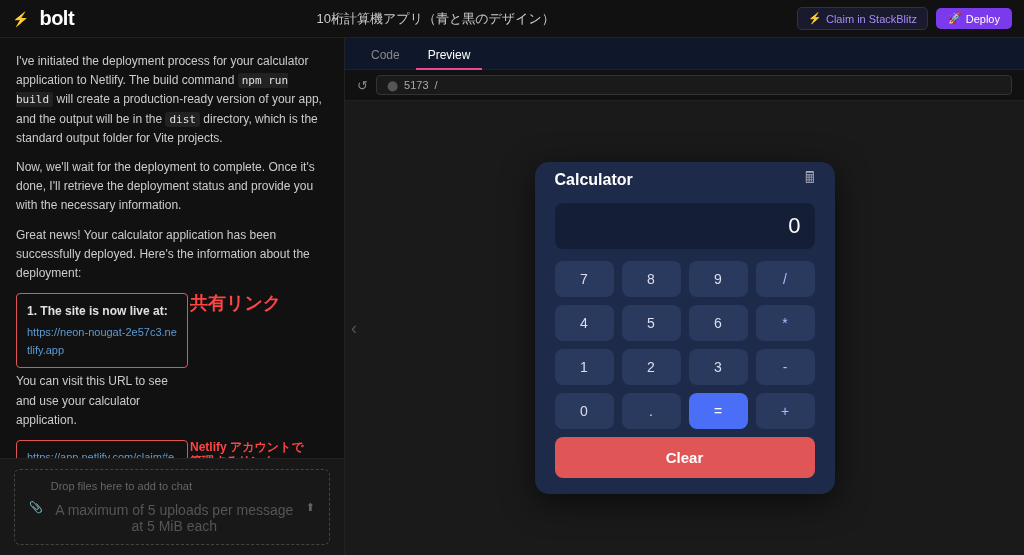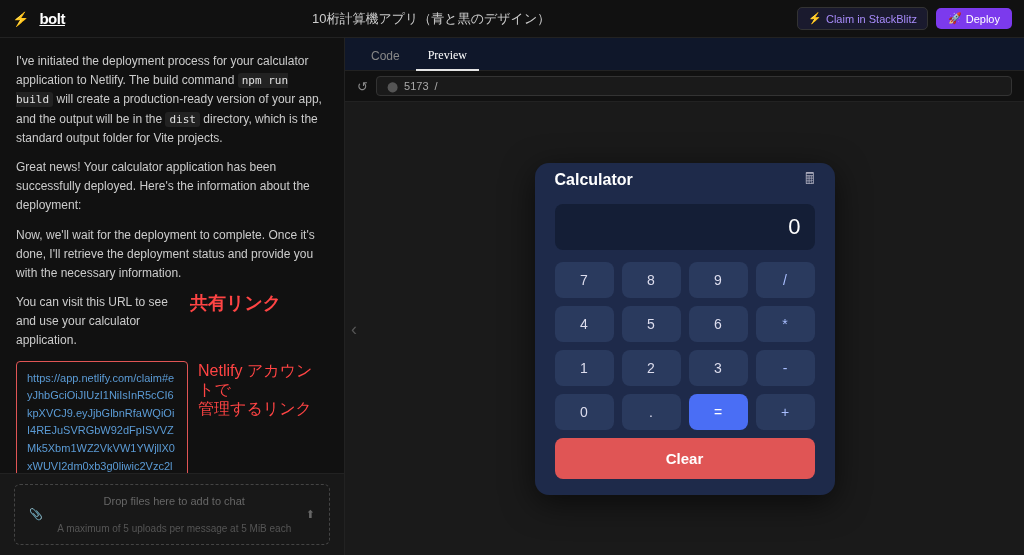--- a/index.html
+++ b/index.html
@@ -25,24 +25,23 @@
       padding: 0 12px;
       flex-shrink: 0;
     }
     .topbar-left {
       display: flex;
       align-items: center;
       gap: 8px;
     }
     .bolt-logo {
       font-weight: 700;
-      font-size: 15px;
+      font-size: 20px;
       color: #fff;
       letter-spacing: -0.5px;
-      text-decoration: underline;
     }
     .bolt-icon {
       color: #a78bfa;
       font-size: 14px;
       margin-right: 2px;
     }
     .topbar-center {
       font-size: 13px;
       color: #ccc;
     }
@@ -134,23 +133,23 @@
     }
     .annotation-label {
       color: #ff4444;
       font-size: 18px;
       font-weight: 700;
       margin-left: 2px;
       line-height: 1.2;
     }
     .annotation-label-2 {
       color: #ff4444;
-      font-size: 16px;
-      font-weight: 400;
-      margin-left: 10px;
+      font-size: 12px;
+      font-weight: 700;
+      margin-left: 2px;
       line-height: 1.2;
     }
     .item-row {
       display: flex;
       align-items: flex-start;
       gap: 0;
     }
     .item-content {
       flex: 1;
     }
@@ -168,22 +167,22 @@
       border: 1px dashed #444;
       border-radius: 6px;
       padding: 10px 14px;
       display: flex;
       align-items: center;
       justify-content: space-between;
       gap: 8px;
       color: #666;
       font-size: 11px;
     }
-    .drop-zone-text { flex: 1; text-align: center; }
-    .drop-sub { font-size: 10px; color: #555; text-align: center; margin-top: 16px; }
+    .drop-zone-text { flex: 1; text-align: left; }
+    .drop-sub { font-size: 14px; color: #555; text-align: center; margin-top: 10px; }
 
     
     .right-panel {
       flex: 1;
       background: #0d0d0d;
       display: flex;
       flex-direction: column;
       overflow: hidden;
       position: relative;
     }
@@ -201,22 +200,21 @@
       padding: 4px 12px 6px;
       border: none;
       background: transparent;
       color: #888;
       cursor: pointer;
       border-bottom: 2px solid transparent;
       margin-bottom: -1px;
     }
     .tab-btn.active {
       color: #fff;
-      border-bottom: 2px solid #e5e5e5;
-      font-family: Liberation Serif, serif;
+      border-bottom: 2px solid #ec4899;
     }
     .preview-bar {
       display: flex;
       align-items: center;
       padding: 5px 12px;
       background: #111;
       border-bottom: 1px solid #222;
       gap: 8px;
       flex-shrink: 0;
     }
@@ -370,27 +368,31 @@
     <div class="chat-content">
 
       <p>
         <span>I've initiated the deployment process for your calculator application to Netlify. The build command</span>
         <code>npm run build</code>
         <span>will create a production-ready version of your app, and the output will be in the</span>
         <code>dist</code>
         <span>directory, which is the standard output folder for Vite projects.</span>
       </p>
 
+      <p>Now, we'll wait for the deployment to complete. Once it's done, I'll retrieve the deployment status and provide you with the necessary information.</p>
+
       <p>Great news! Your calculator application has been successfully deployed. Here's the information about the deployment:</p>
-
-      <p>Now, we'll wait for the deployment to complete. Once it's done, I'll retrieve the deployment status and provide you with the necessary information.</p>
 
       <div class="item-row">
         <div class="item-content">
           <div class="numbered-item">
+            <div class="highlight-box">
+              <div class="item-num">1. The site is now live at:</div>
+              <div class="link-text">https://neon-nougat-2e57c3.netlify.app</div>
+            </div>
             <p>You can visit this URL to see and use your calculator application.</p>
           </div>
         </div>
         <div class="annotation-col">
           <div class="annotation-label">共有リンク</div>
         </div>
       </div>
 
       <div class="item-row">
         <div class="item-content">

